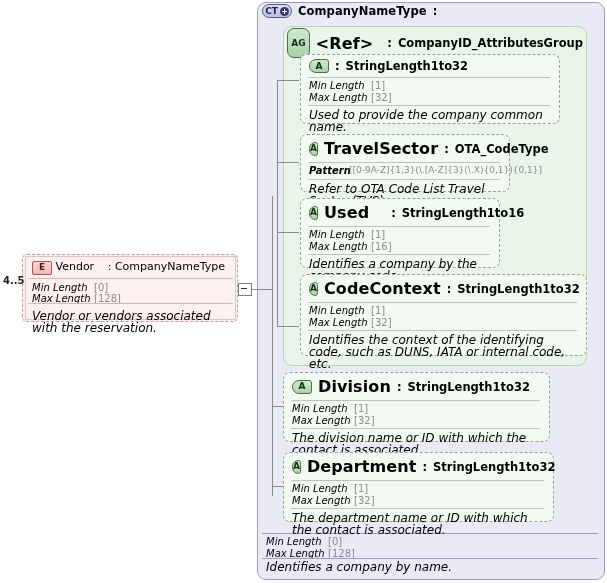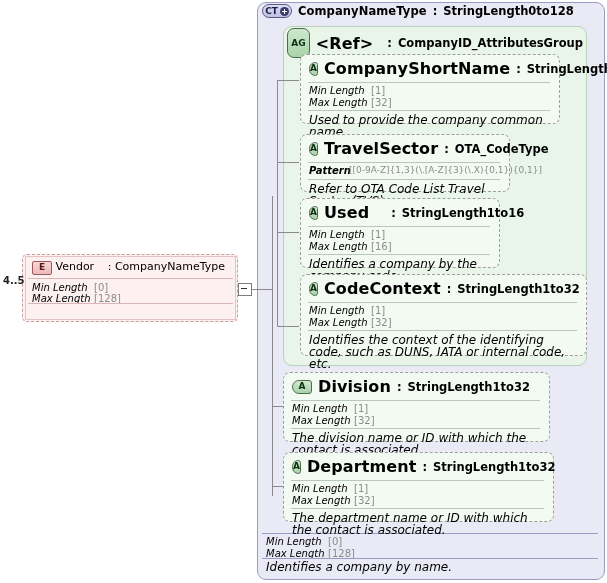--- a/index.html
+++ b/index.html
@@ -81,21 +81,20 @@
 <div class="abs" id="ct-box"></div>
 
 <div class="abs node" id="ct-hdr">
   <div class="hdr" style="padding:0;">
     <span class="badge badge-ct">
       <span>CT</span>
         <i class="plus"></i>
     </span>
     <span class="nm">CompanyNameType</span>
     <span class="ty">:</span>
-    <span class="ty">StringLength0to128</span>
   </div>
 </div>
 
 <div class="abs" id="ct-foot-sep"></div>
 <div class="abs facets" id="ct-facets" style="padding:1px 4px;">
   <div class="frow">
       <span class="fname">Min Length</span>
       <span class="fval">[0]</span>
     </div>
   <div class="frow">
@@ -122,21 +121,20 @@
 <div class="line hline" style="left:277px;top:232px;width:22px;"></div>
 <div class="line hline" style="left:277px;top:326px;width:22px;"></div>
 
 <div class="line hline" style="left:250px;top:289px;width:22px;"></div>
 <div class="line vline" style="left:272px;top:196px;height:300px;"></div>
 
 <div class="dashwrap" style="left:300px;top:54px;width:258px;height:68px;"></div>
 <div class="node" style="left:303px;top:56px;width:252px;height:64px;">
   <div class="hdr">
     <span class="badge badge-a">A</span>
-    <span class="nm">CompanyShortName</span>
     <span class="ty">:</span>
     <span class="ty">StringLength1to32</span>
   </div>
   <div class="sep"></div>
   <div class="facets">
     <div class="frow">
         <span class="fname">Min Length</span>
         <span class="fval">[1]</span>
       </div>
     <div class="frow">
@@ -273,17 +271,18 @@
   <div class="facets" style="padding:3px 6px 0 6px;">
     <div class="frow">
         <span class="fname">Min Length</span>
         <span class="fval">[0]</span>
       </div>
     <div class="frow">
         <span class="fname">Max Length</span>
         <span class="fval">[128]</span>
       </div>
   </div>
+  <div class="doc" style="padding:5px 6px 0 6px;">Vendor or vendors associated with the reservation.</div>
 </div>
 <div class="abs" id="vendor-sep1"></div>
 <div class="abs" id="vendor-sep2"></div>
 <div class="abs" id="occurs">4..5</div>
 <div id="expander"></div>
 
 </body></html>

